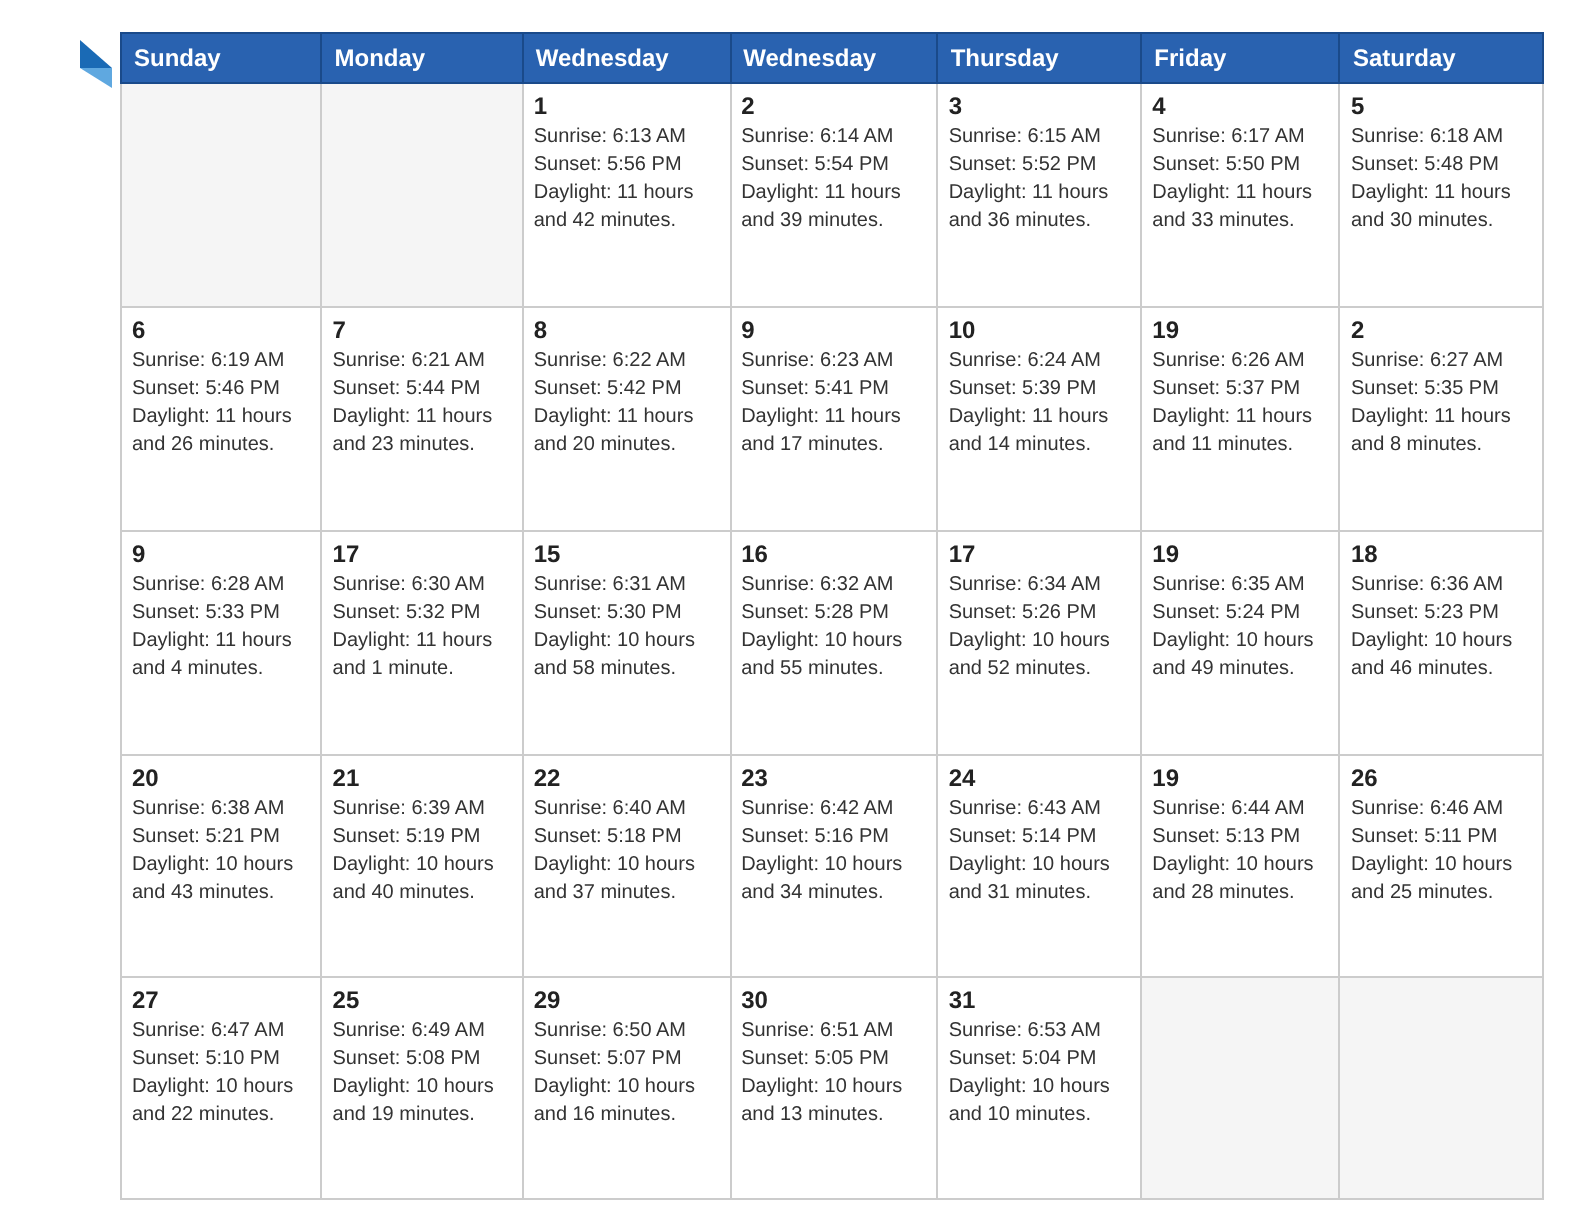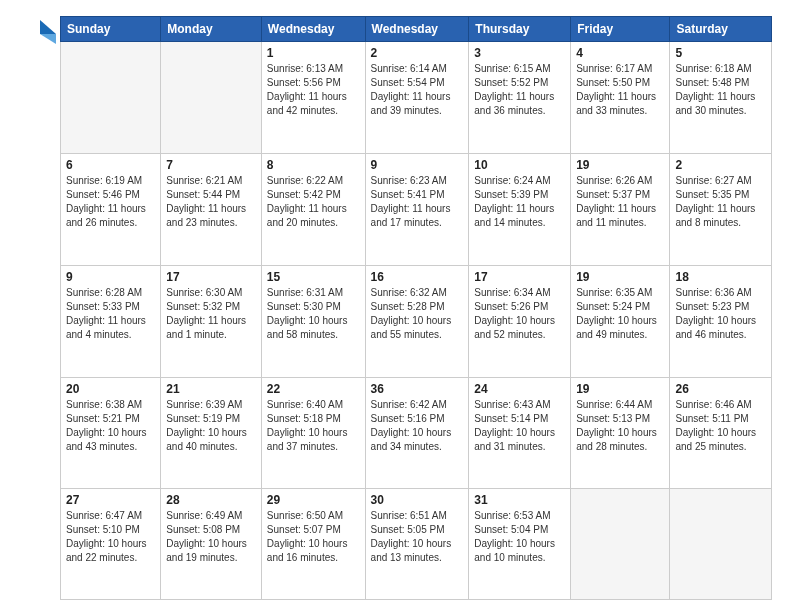--- a/index.html
+++ b/index.html
@@ -229,21 +229,21 @@
           </td>
           <td>
             <span class="day-number">21</span>
             <div class="day-info">Sunrise: 6:39 AM<br>Sunset: 5:19 PM<br>Daylight: 10 hours and 40 minutes.</div>
           </td>
           <td>
             <span class="day-number">22</span>
             <div class="day-info">Sunrise: 6:40 AM<br>Sunset: 5:18 PM<br>Daylight: 10 hours and 37 minutes.</div>
           </td>
           <td>
-            <span class="day-number">36</span>
+            <span class="day-number">23</span>
             <div class="day-info">Sunrise: 6:42 AM<br>Sunset: 5:16 PM<br>Daylight: 10 hours and 34 minutes.</div>
           </td>
           <td>
             <span class="day-number">24</span>
             <div class="day-info">Sunrise: 6:43 AM<br>Sunset: 5:14 PM<br>Daylight: 10 hours and 31 minutes.</div>
           </td>
           <td>
             <span class="day-number">19</span>
             <div class="day-info">Sunrise: 6:44 AM<br>Sunset: 5:13 PM<br>Daylight: 10 hours and 28 minutes.</div>
           </td>
@@ -251,21 +251,21 @@
             <span class="day-number">26</span>
             <div class="day-info">Sunrise: 6:46 AM<br>Sunset: 5:11 PM<br>Daylight: 10 hours and 25 minutes.</div>
           </td>
         </tr>
         <tr class="last-row">
           <td>
             <span class="day-number">27</span>
             <div class="day-info">Sunrise: 6:47 AM<br>Sunset: 5:10 PM<br>Daylight: 10 hours and 22 minutes.</div>
           </td>
           <td>
-            <span class="day-number">28</span>
+            <span class="day-number">25</span>
             <div class="day-info">Sunrise: 6:49 AM<br>Sunset: 5:08 PM<br>Daylight: 10 hours and 19 minutes.</div>
           </td>
           <td>
             <span class="day-number">29</span>
             <div class="day-info">Sunrise: 6:50 AM<br>Sunset: 5:07 PM<br>Daylight: 10 hours and 16 minutes.</div>
           </td>
           <td>
             <span class="day-number">30</span>
             <div class="day-info">Sunrise: 6:51 AM<br>Sunset: 5:05 PM<br>Daylight: 10 hours and 13 minutes.</div>
           </td>

